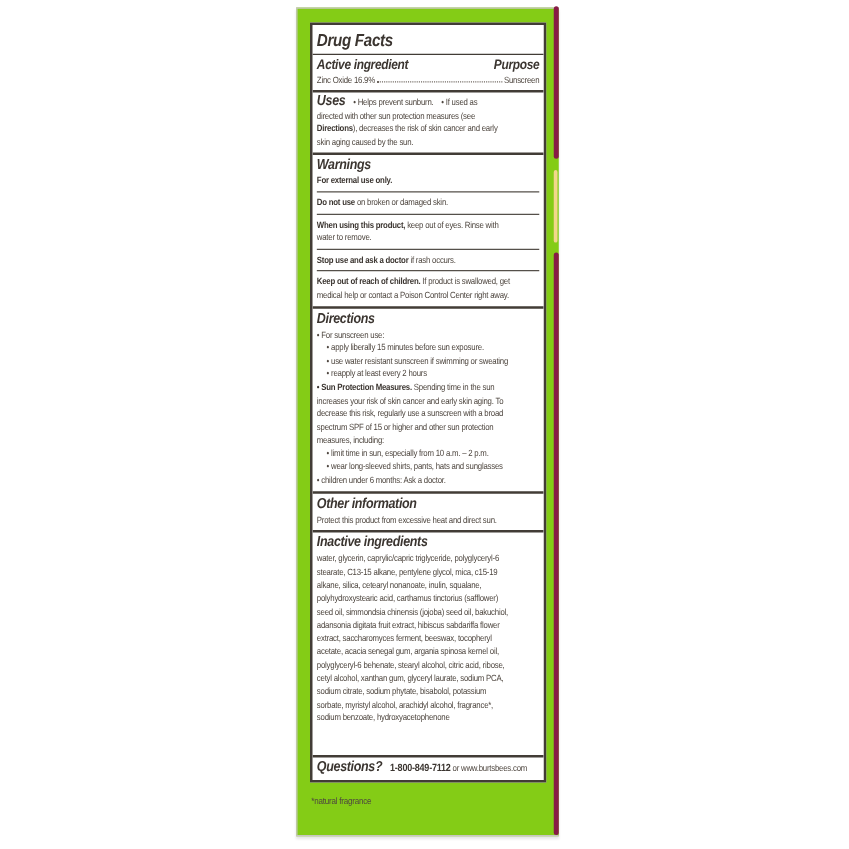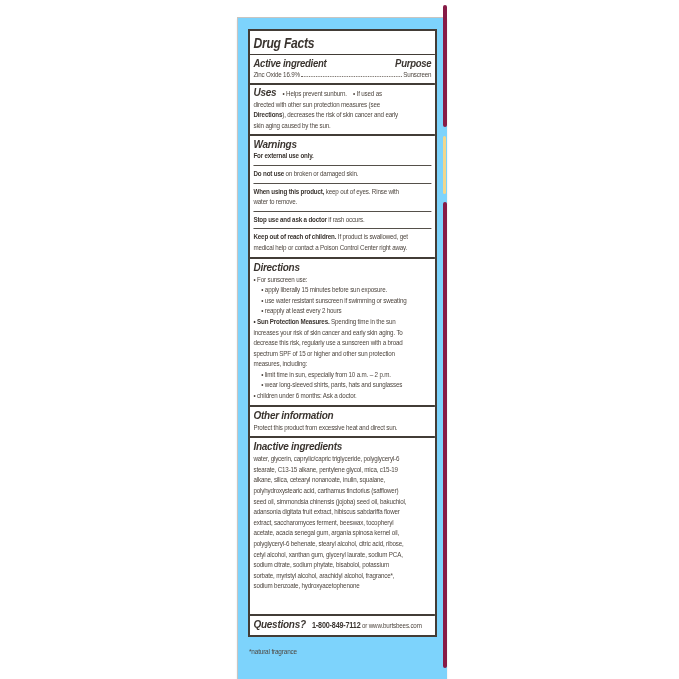--- a/index.html
+++ b/index.html
@@ -2,22 +2,22 @@
 <html><head>
 <meta charset="utf-8">
 <style>
   html,body{margin:0;padding:0;background:#ffffff;}
   .canvas{
     position:relative;width:679px;height:679px;background:#ffffff;
     font-family:"Liberation Sans",sans-serif;color:#4e463f;overflow:hidden;
   }
   .package{
     position:absolute;left:237px;top:6px;width:210px;height:663px;
-    background:#7dd3fc;border:1px solid #c8c5c1;border-right:none;
-    box-shadow:0 2px 2px rgba(0,0,0,.10);box-sizing:border-box;margin-top:11px;
+    background:#84cc16;border:1px solid #c8c5c1;border-right:none;
+    box-shadow:0 2px 2px rgba(0,0,0,.10);box-sizing:border-box;
   }
   .stripe{position:absolute;border-radius:2px;}
   .stripe.m1{left:443px;top:5px;width:3.5px;height:122px;background:#871b46;}
   .stripe.gd{left:443px;top:136px;width:3px;height:58px;background:#f2d78c;}
   .stripe.m2{left:443px;top:202px;width:3.5px;height:466px;background:#871b46;}
   .df-box{
     position:absolute;left:10px;top:11px;width:189px;height:608px;
     border:2px solid #423c36;background:#fff;box-sizing:border-box;overflow:hidden;
   }
   .condense{

